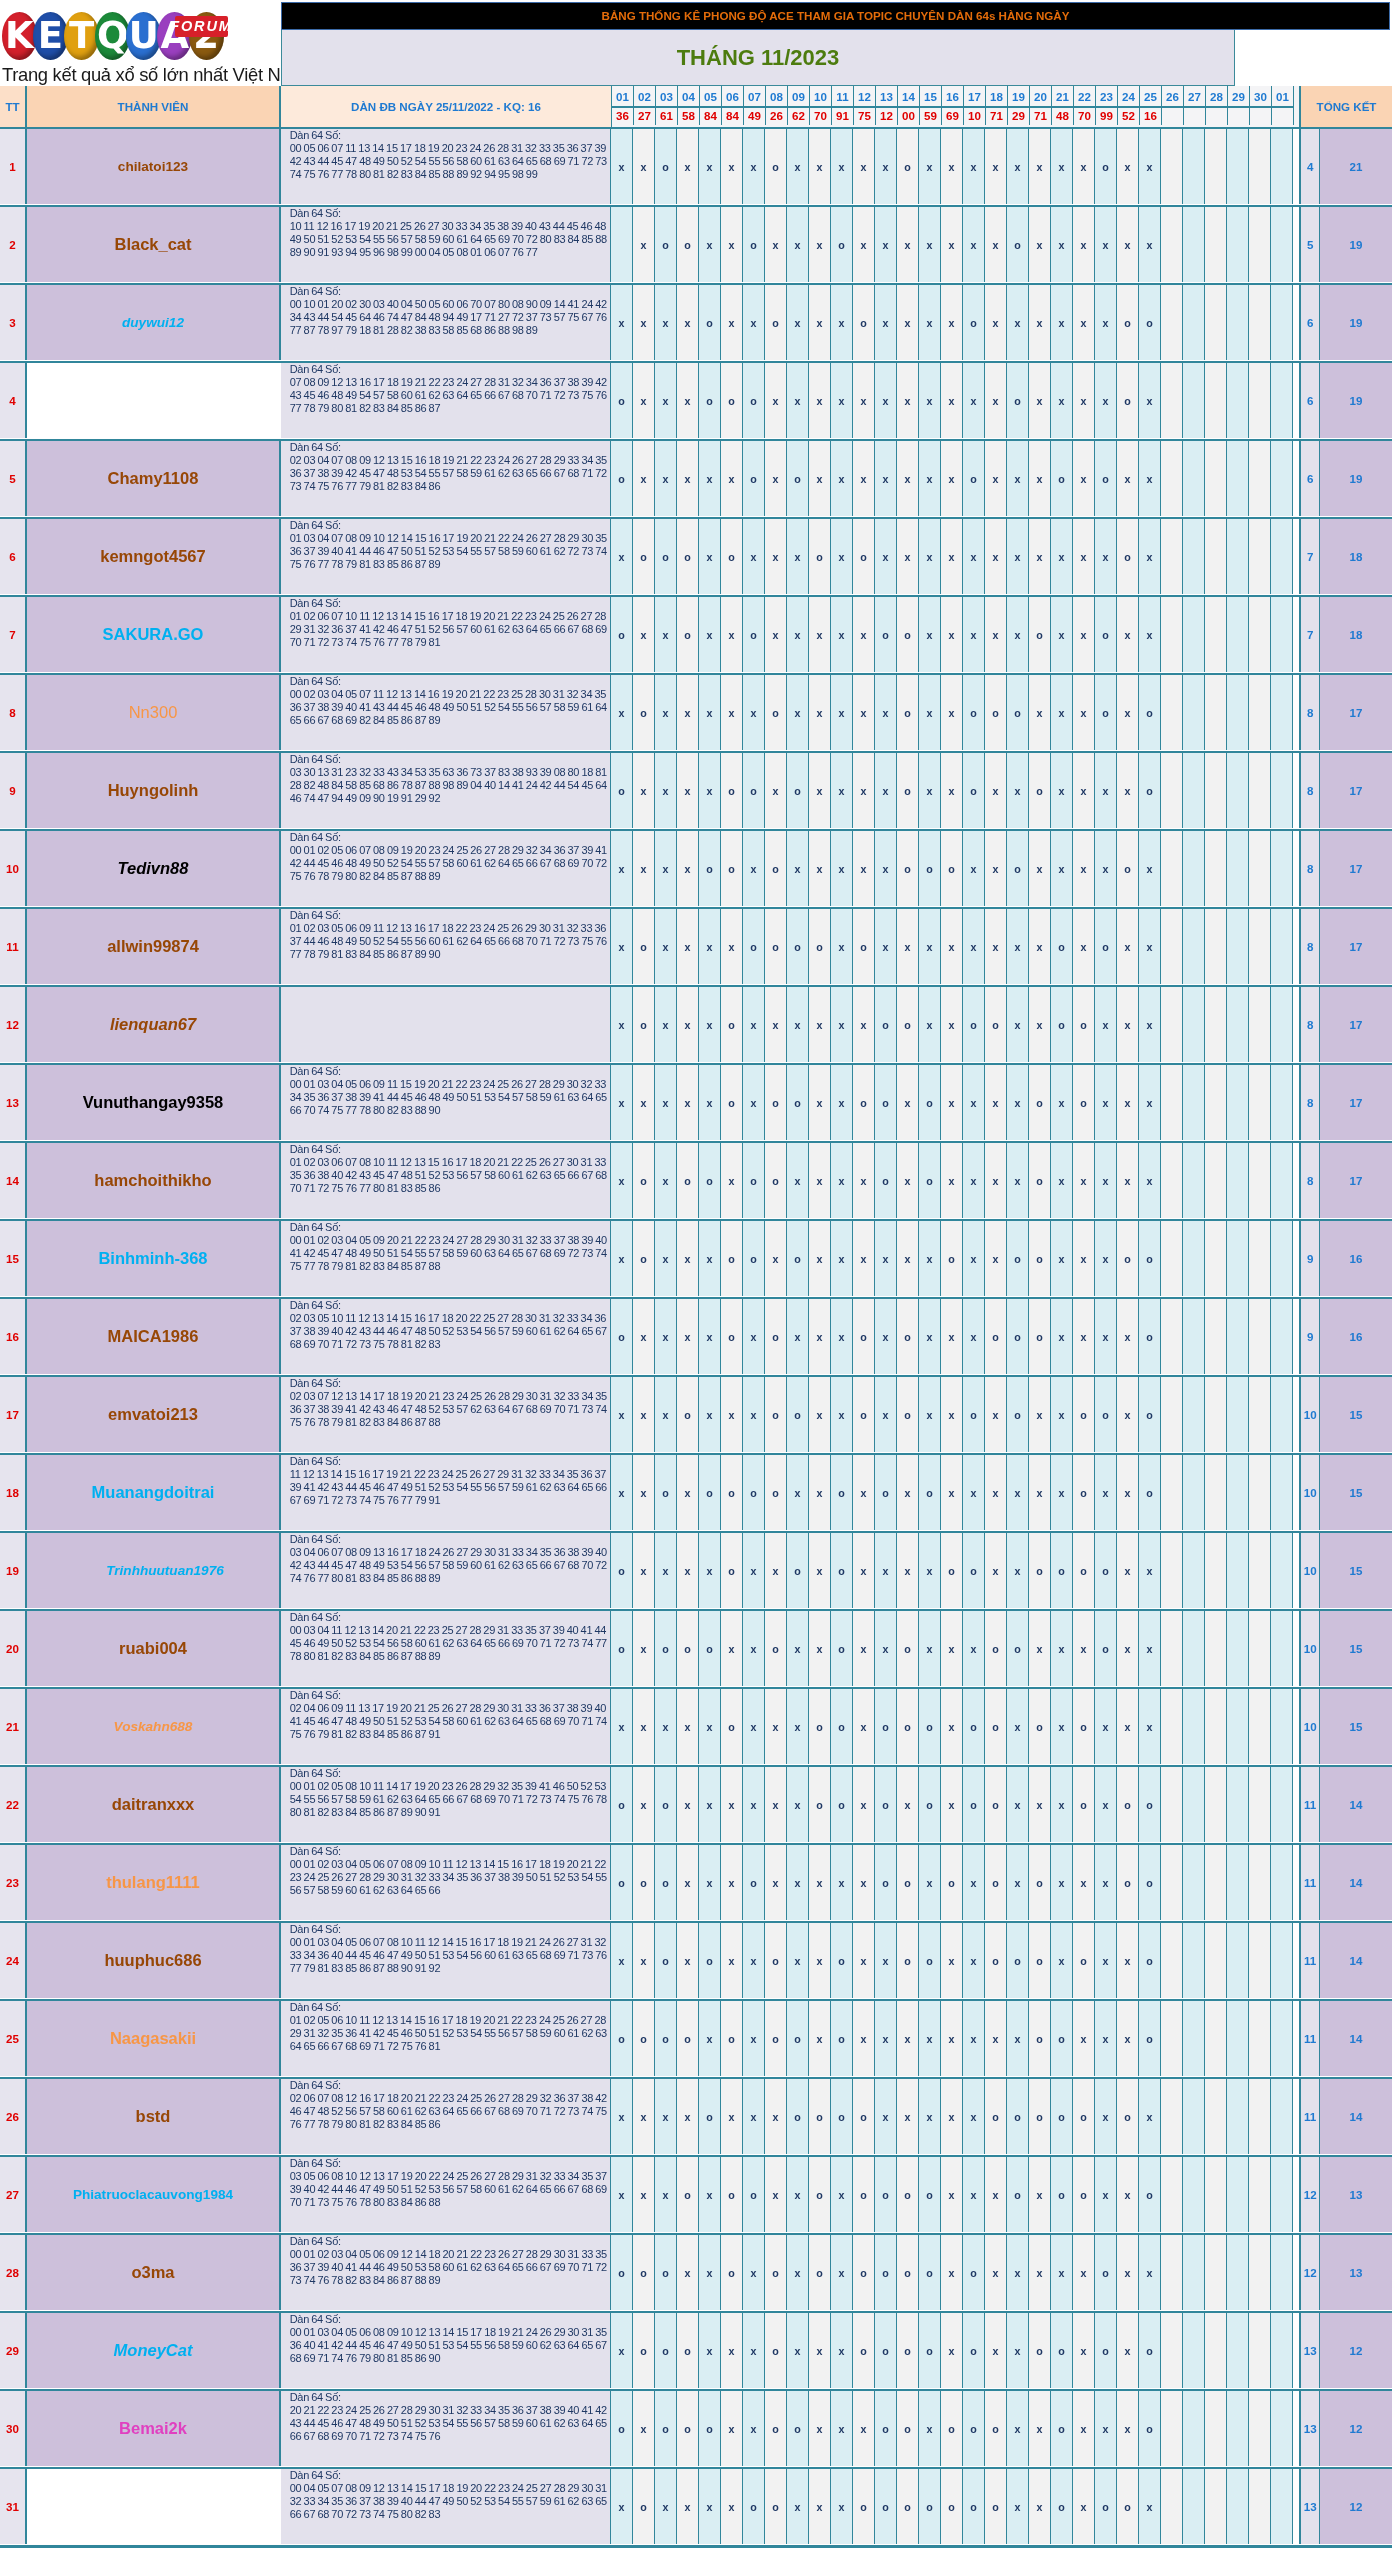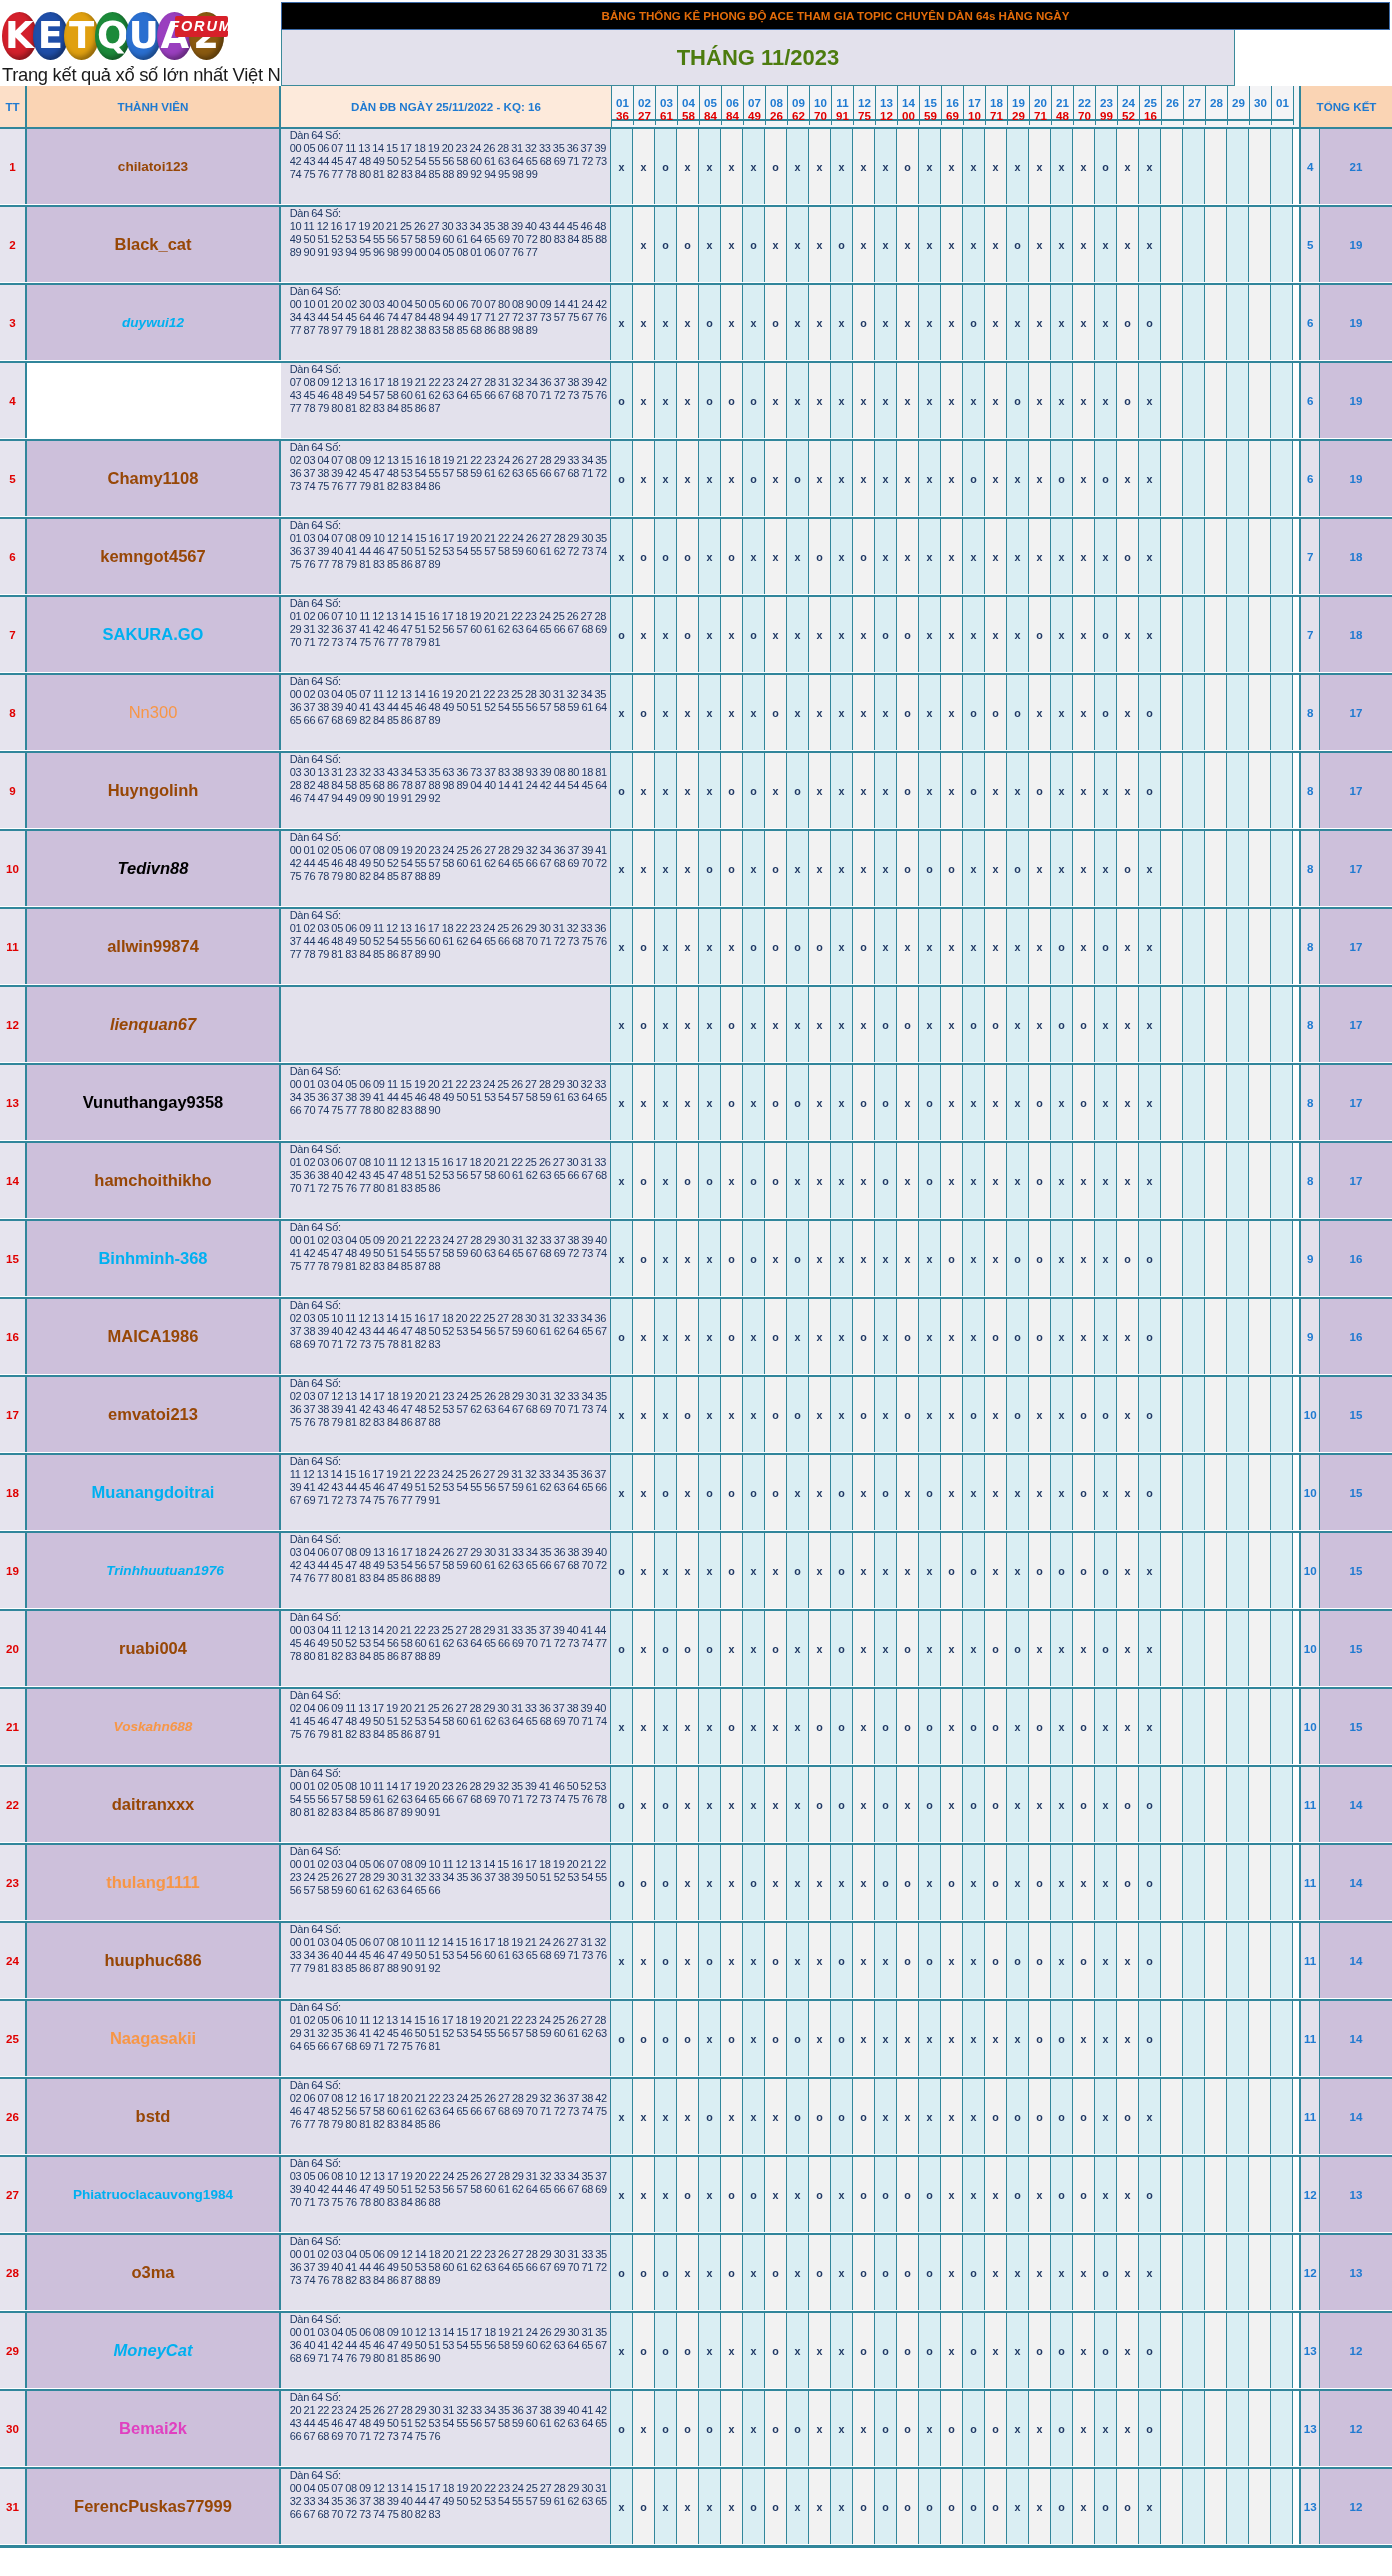--- a/index.html
+++ b/index.html
@@ -18,21 +18,21 @@
 
   
   .hdr { position: absolute; top: 86px; height: 41px; }
   .h-tt { left: 0; width: 27px; background: #fcdfc8; border-right: 2.9px solid #31869b; }
   .h-tv { left: 27px; width: 254px; background: #fad4b4; border-right: 2.9px solid #31869b; }
   .h-dan { left: 281px; width: 330px; background: #fdeadb; }
   .h-total { left: 1301px; width: 91px; background: #fad4b4; }
   .hdr span { position: absolute; width: 100%; top: 0; bottom: 0; display: flex; align-items: center; justify-content: center; color: #1f7ad1; font-weight: bold; font-size: 11.6px; }
   .daybar { position: absolute; left: 611px; top: 86px; width: 690px; height: 41px; background: #f4f4f6; border-left: 1.9px solid #31869b; border-right: 2.9px solid #31869b; }
   .dayrow { position: absolute; left: 0; display: flex; }
-  .dayrow.d1 { top: 0; height: 35px; border-bottom: 2.9px solid #31869b; }
+  .dayrow.d1 { top: 0; height: 22px; border-bottom: 2.9px solid #31869b; }
   .dayrow.d2 { top: 19.4px; height: 19.4px; }
   .dcell { width: 22px; height: 100%; border-right: 1px solid #31869b; display: flex; align-items: center; justify-content: center; font-size: 11.6px; font-weight: bold; }
   .d1 .dcell { color: #1f7ad1; }
   .d2 .dcell { color: #e00000; }
 
   
   .rows { position: absolute; left: 0; top: 127px; width: 1392px; }
   .row { position: relative; height: 78px; border-top: 2.9px solid #31869b; }
   .c-tt { position: absolute; left: 0; top: 0; width: 27px; height: 75px; background: #e6e4ee; border-right: 2.9px solid #31869b; display: flex; align-items: center; justify-content: center; color: #e00000; font-weight: bold; font-size: 11.6px; }
   .c-name { position: absolute; left: 27px; top: 0; width: 254px; height: 75px; background: #cdc0db; border-right: 2.9px solid #31869b; display: flex; align-items: center; justify-content: center; font-weight: bold; font-size: 16.5px; }
@@ -1344,21 +1344,20 @@
           <div class="mcell"></div>
           <div class="mcell"></div>
           <div class="mcell"></div>
           <div class="mcell"></div>
         </div>
         <div class="c-cnt">13</div>
         <div class="c-total">12</div>
       </div>
       <div class="row">
         <div class="c-tt">31</div>
-        <div class="c-name" style="color: rgb(151, 71, 6);">FerencPuskas77999</div>
         <div class="c-dan"><span class="lbl">Dàn 64 Số:</span><span>00 04 05 07 08 09 12 13 14 15 17 18 19 20 22 23 24 25 27 28 29 30 31 32 33 34 35 36 37 38 39 40 44 47 49 50 52 53 54 55 57 59 61 62 63 65 66 67 68 70 72 73 74 75 80 82 83</span></div>
         <div class="marks">
           <div class="mcell">x</div>
           <div class="mcell">o</div>
           <div class="mcell">x</div>
           <div class="mcell">x</div>
           <div class="mcell">x</div>
           <div class="mcell">x</div>
           <div class="mcell">o</div>
           <div class="mcell">o</div>

